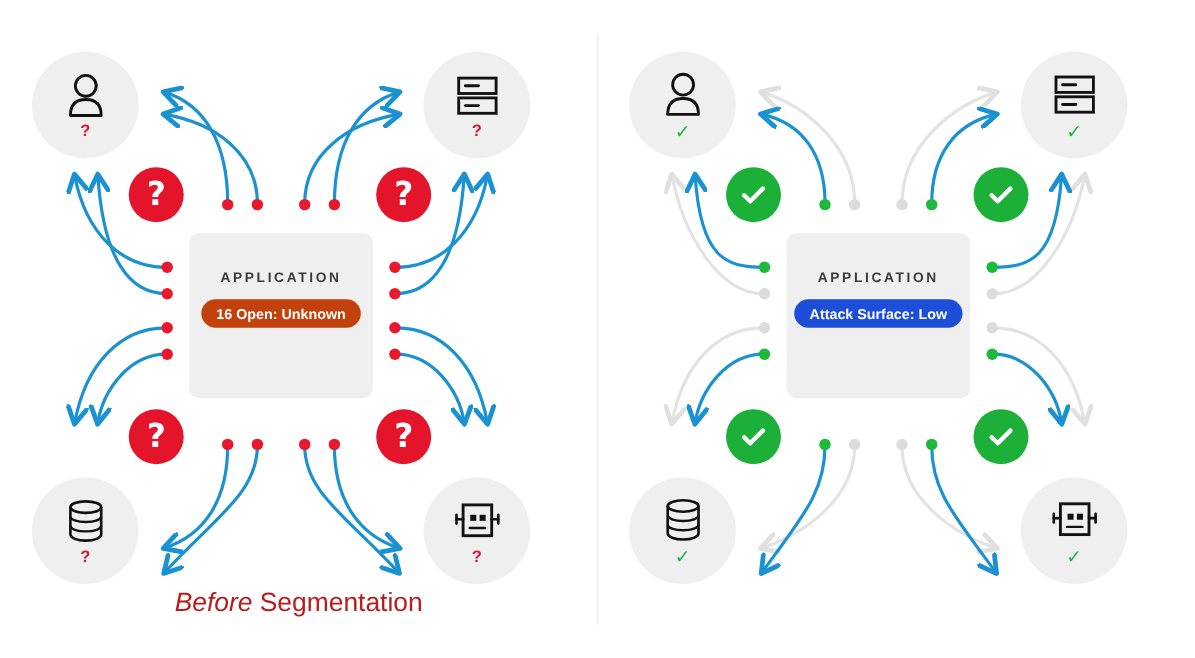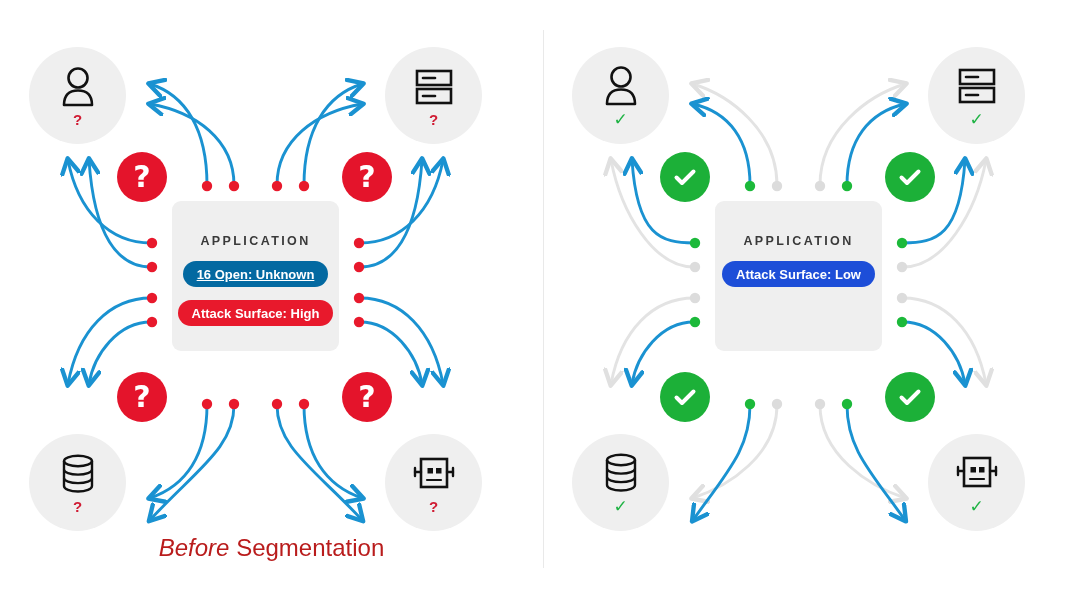--- a/index.html
+++ b/index.html
@@ -50,35 +50,35 @@
     font-family:"DejaVu Sans",sans-serif;
   }
   .badge svg{width:28px;height:28px;}
   .badge.b1{left:117px;top:152px;}
   .badge.b2{left:342px;top:152px;}
   .badge.b3{left:117px;top:372px;}
   .badge.b4{left:342px;top:372px;}
 
   
   .card{
-    position:absolute;left:172px;top:201px;width:167px;height:150px;
+    position:absolute;left:172px;top:212px;width:167px;height:150px;
     background:#efefef;border-radius:9px;
     display:flex;flex-direction:column;align-items:center;
     padding-top:33px;box-sizing:border-box;
   }
   .card-title{
     font-size:12.5px;font-weight:700;letter-spacing:2.4px;color:#3a3a3a;
   }
   .pill{
     margin-top:13px;border-radius:14px;height:26px;
     display:flex;align-items:center;justify-content:center;
     font-size:13px;font-weight:700;color:#fff;
     padding:0 14px;white-space:nowrap;
   }
-  .pill.dark{background:#0369a1;text-decoration:underline;}
+  .pill.dark{background:#c2410c;}
   .pill.danger{background:#e8192c;}
   .pill.safe{background:#1d4ed8;}
 
   
   .caption{
     position:absolute;left:0;top:534px;width:543px;text-align:center;
     font-size:24px;color:#b91c1c;font-weight:400;
   }
   .caption em{font-style:italic;font-weight:400;}
 </style>
@@ -194,21 +194,20 @@
     <div class="badge red b3">
       <span class="bq">?</span>
     </div>
     <div class="badge red b4">
       <span class="bq">?</span>
     </div>
 
     <div class="card">
       <div class="card-title">APPLICATION</div>
       <div class="pill dark">16 Open: Unknown</div>
-      <div class="pill danger">Attack Surface: High</div>
     </div>
 
     <div class="caption">
       <em>Before</em><span> Segmentation</span>
     </div>
   </div>
 
   <div class="panel right">
 
     <svg class="svg-layer" viewBox="0 0 543 598">

